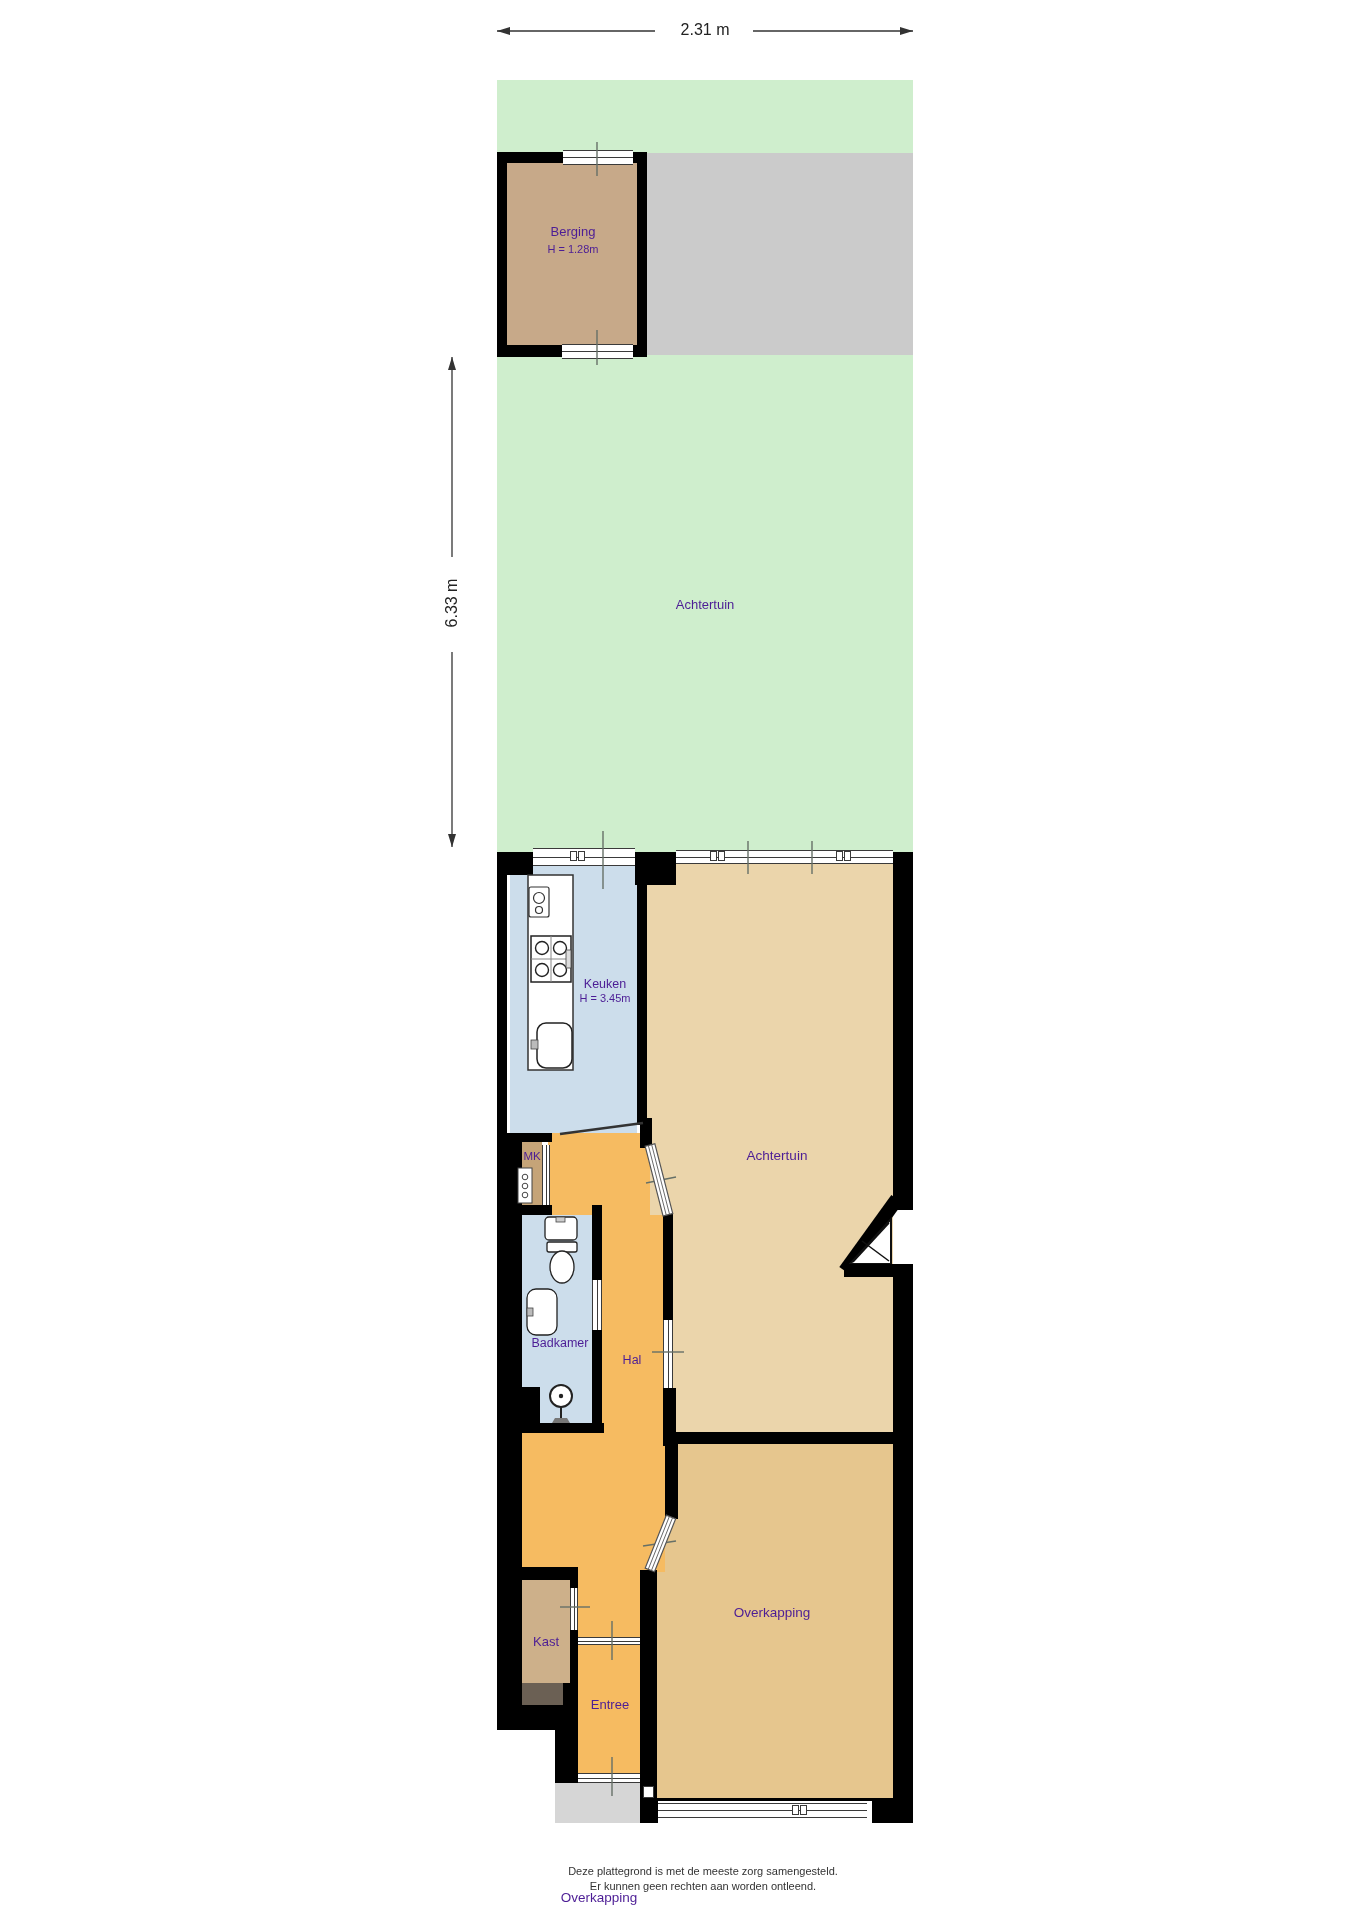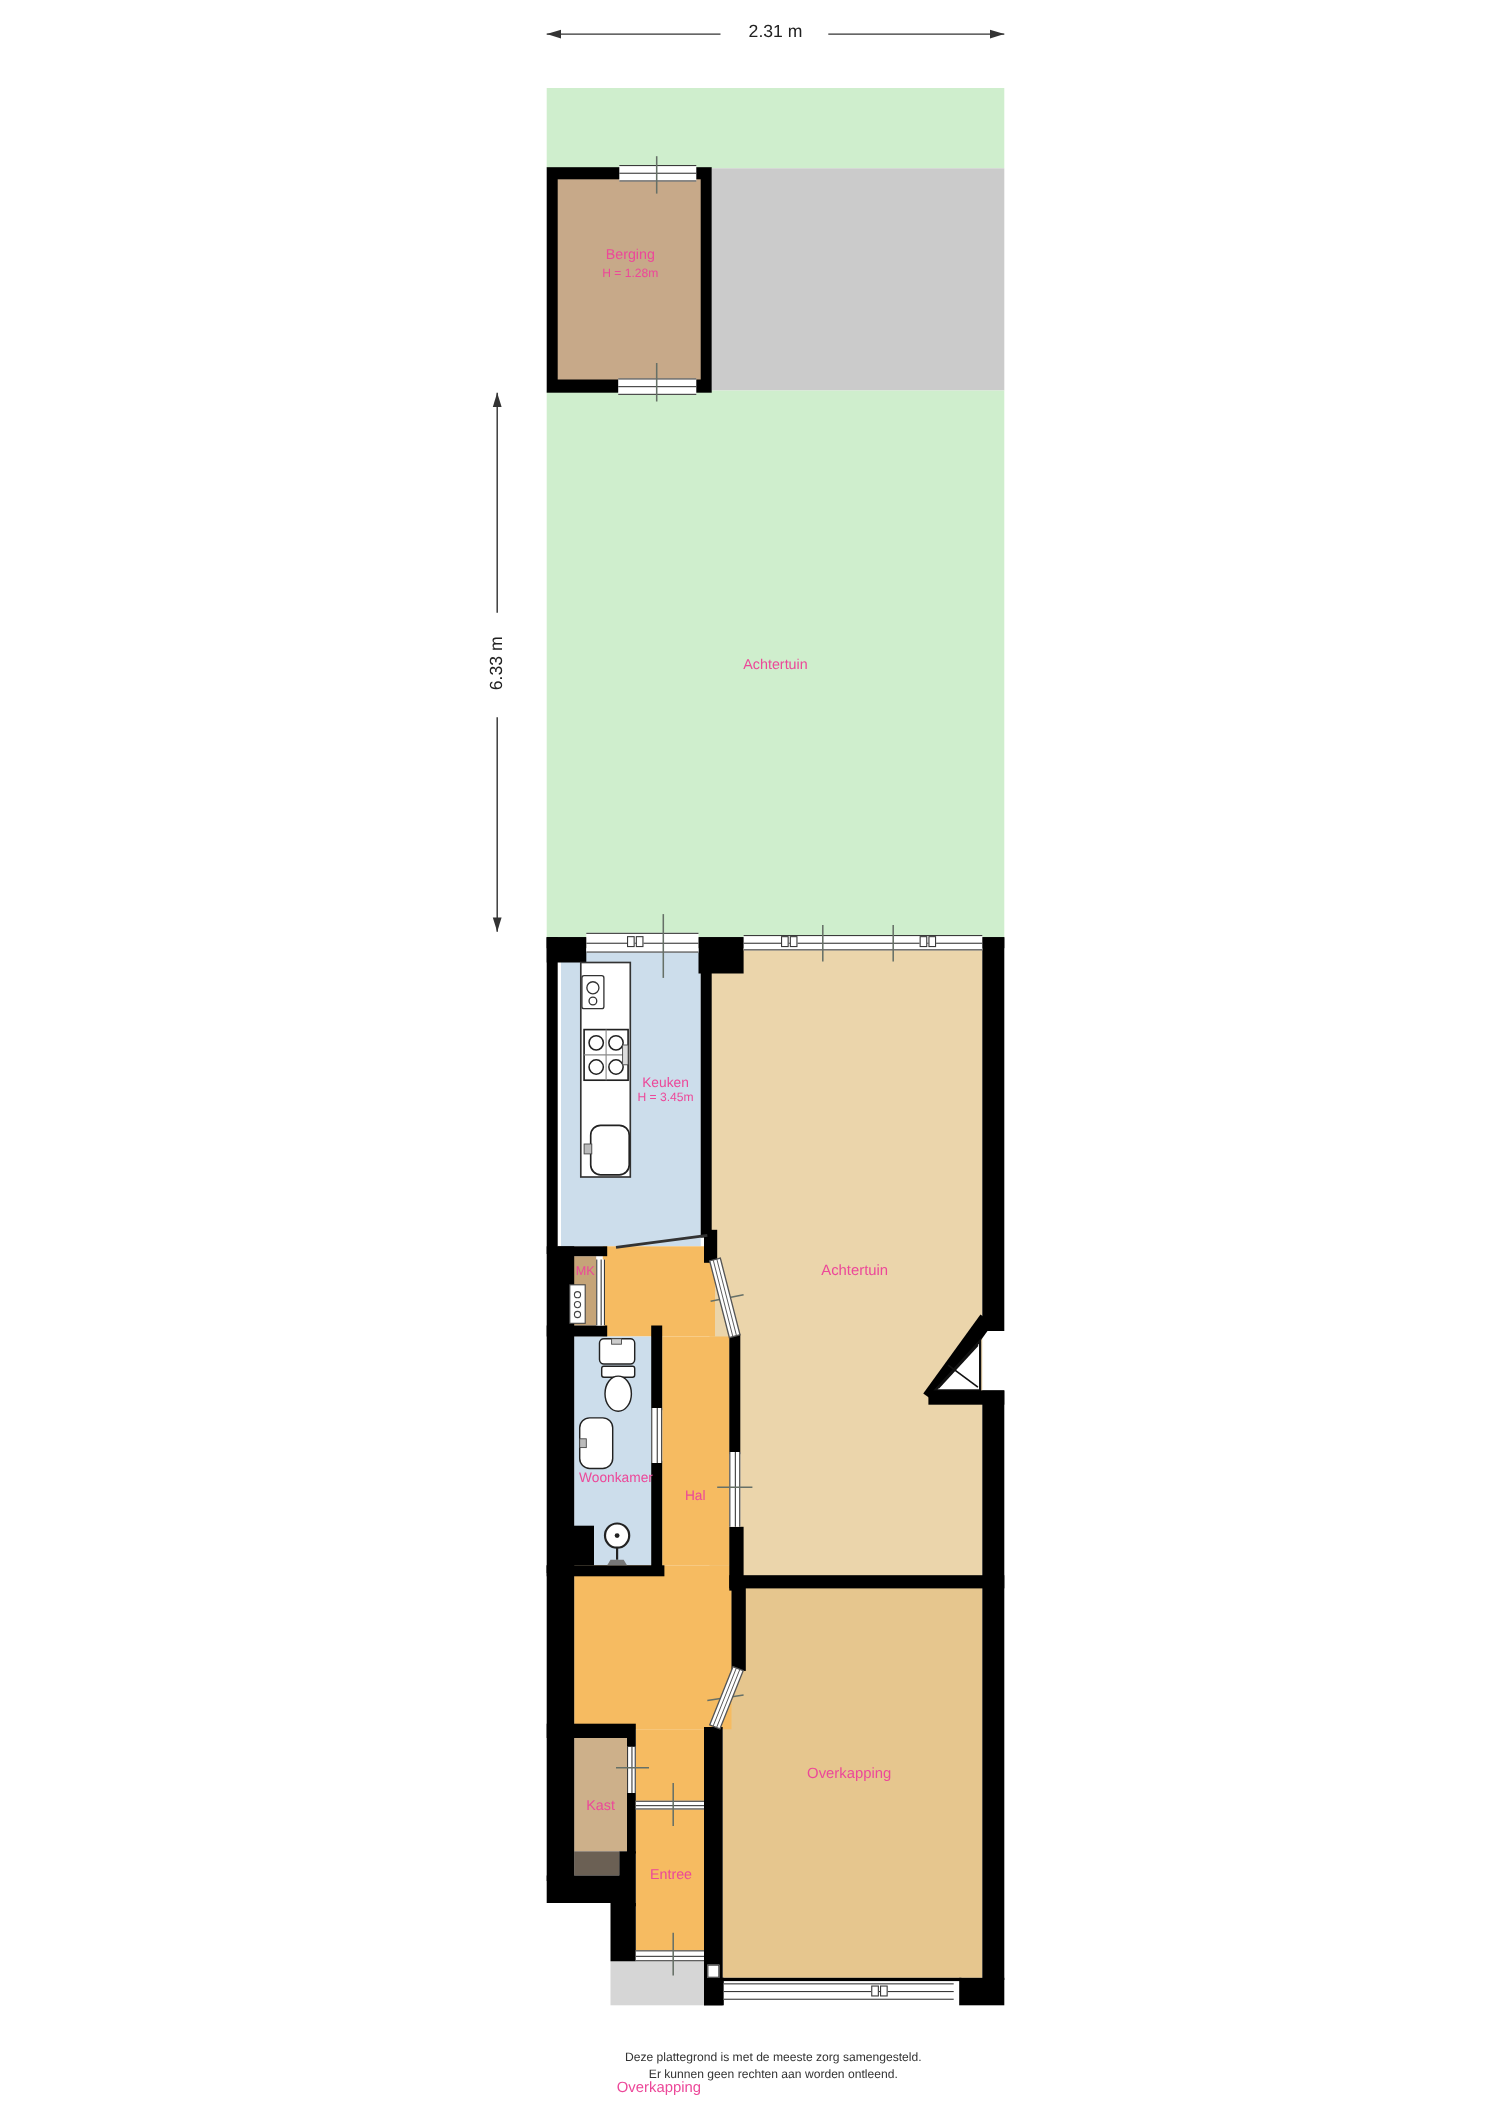--- a/index.html
+++ b/index.html
@@ -18,21 +18,21 @@
   .f-mk{background:var(--mk_floor)}
   .f-bad{background:var(--kitchen_floor)}
   .f-kast{background:var(--kast_floor)}
   .f-dark{background:var(--dark_patch)}
   .f-overkap{background:var(--overkapping)}
   .win-h{position:absolute;background:#fff;border-top:1.5px solid #3a3a3a;border-bottom:1.5px solid #3a3a3a;box-sizing:border-box}
   .win-h::after{content:"";position:absolute;left:0;right:0;top:calc(50% - .5px);height:1px;background:#3a3a3a}
   .win-v{position:absolute;background:#fff;border-left:1.5px solid #3a3a3a;border-right:1.5px solid #3a3a3a;box-sizing:border-box}
   .win-v::after{content:"";position:absolute;top:0;bottom:0;left:calc(50% - .5px);width:1px;background:#3a3a3a}
   .mull{position:absolute;width:7px;height:10px;background:#fff;border:1px solid #3a3a3a;box-sizing:border-box}
-  .lbl{position:absolute;transform:translate(-50%,-50%);white-space:nowrap;color:#ec4899;
+  .lbl{position:absolute;transform:translate(-50%,-50%);white-space:nowrap;color:#4c1d95;
        font-size:13px;text-align:center}
   .lbl.small{font-size:11px}
   .lbl.dim{font-size:16px;color:#222}
   .lbl.rot{transform:translate(-50%,-50%) rotate(-90deg)}
   #fixtures{position:absolute;left:0;top:0;pointer-events:none}
   #footer{position:absolute;left:703px;top:1864px;transform:translateX(-50%);
           font-size:11px;line-height:15px;color:#333;text-align:center;white-space:nowrap}
 </style>
 </head>
 <body>
@@ -213,21 +213,21 @@
   <div class="lbl dim" style="left:705px;top:30px">2.31 m</div>
   <div class="lbl dim rot" style="left:452px;top:603px">6.33 m</div>
 
   <div class="lbl" style="left:573px;top:231px">Berging</div>
   <div class="lbl small" style="left:573px;top:249px">H = 1.28m</div>
   <div class="lbl" style="left:705px;top:604px">Achtertuin</div>
   <div class="lbl" style="left:605px;top:984px;font-size:12.5px">Keuken</div>
   <div class="lbl small" style="left:605px;top:998px">H = 3.45m</div>
   <div class="lbl" style="left:777px;top:1155px;font-size:13.5px">Achtertuin</div>
   <div class="lbl" style="left:532px;top:1156px;font-size:11.5px">MK</div>
-  <div class="lbl" style="left:560px;top:1343px;font-size:12.5px">Woonkamer</div>
+  <div class="lbl" style="left:560px;top:1343px;font-size:12.5px">Badkamer</div>
   <div class="lbl" style="left:632px;top:1360px;font-size:12.5px">Hal</div>
   <div class="lbl" style="left:546px;top:1641px">Kast</div>
   <div class="lbl" style="left:772px;top:1612px;font-size:13.5px">Overkapping</div>
   <div class="lbl" style="left:610px;top:1704px">Entree</div>
   <div class="lbl" style="left:599px;top:1897px;font-size:13.5px">Overkapping</div>
 
   <div id="footer">
     <div>Deze plattegrond is met de meeste zorg samengesteld.</div>
     <div>Er kunnen geen rechten aan worden ontleend.</div>
   </div>

